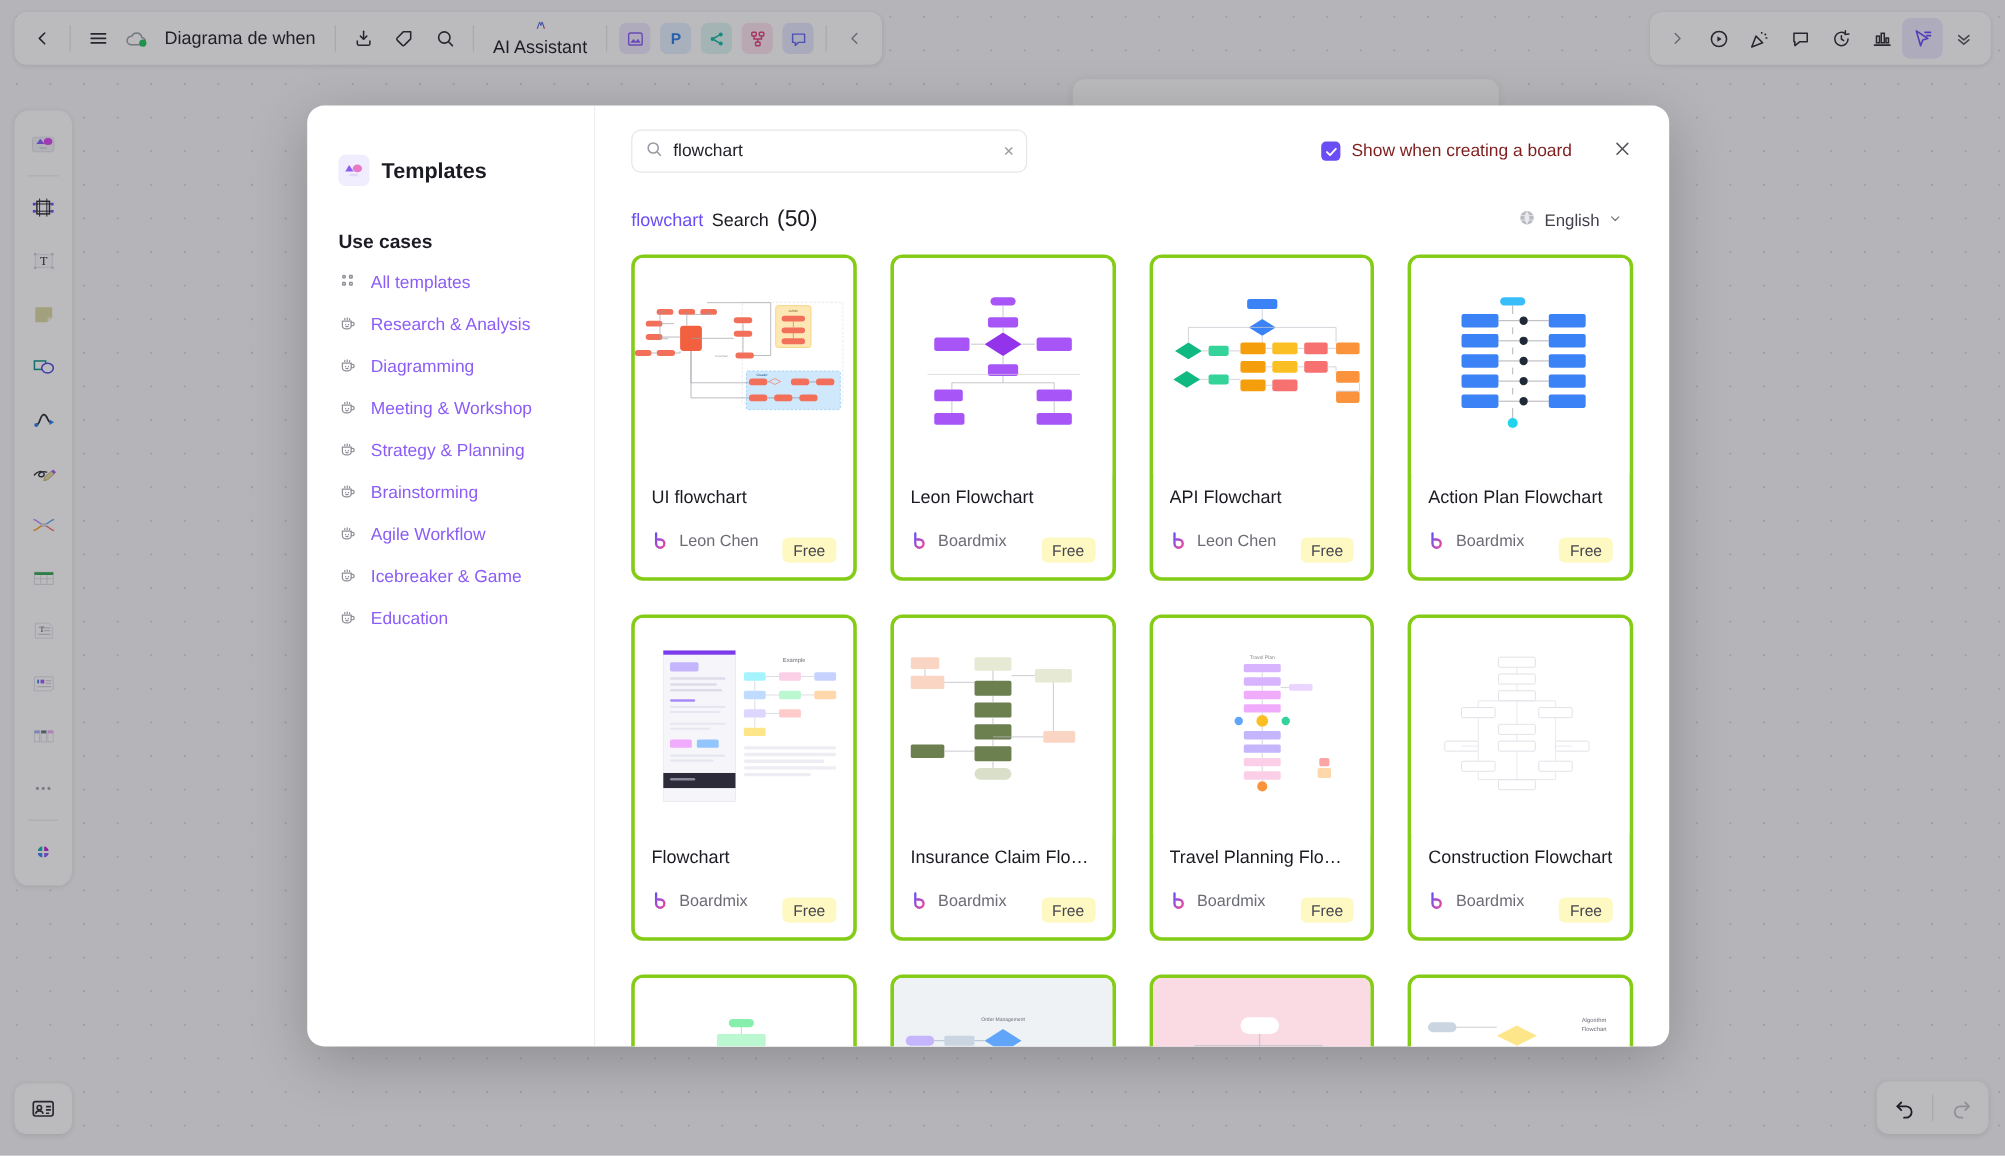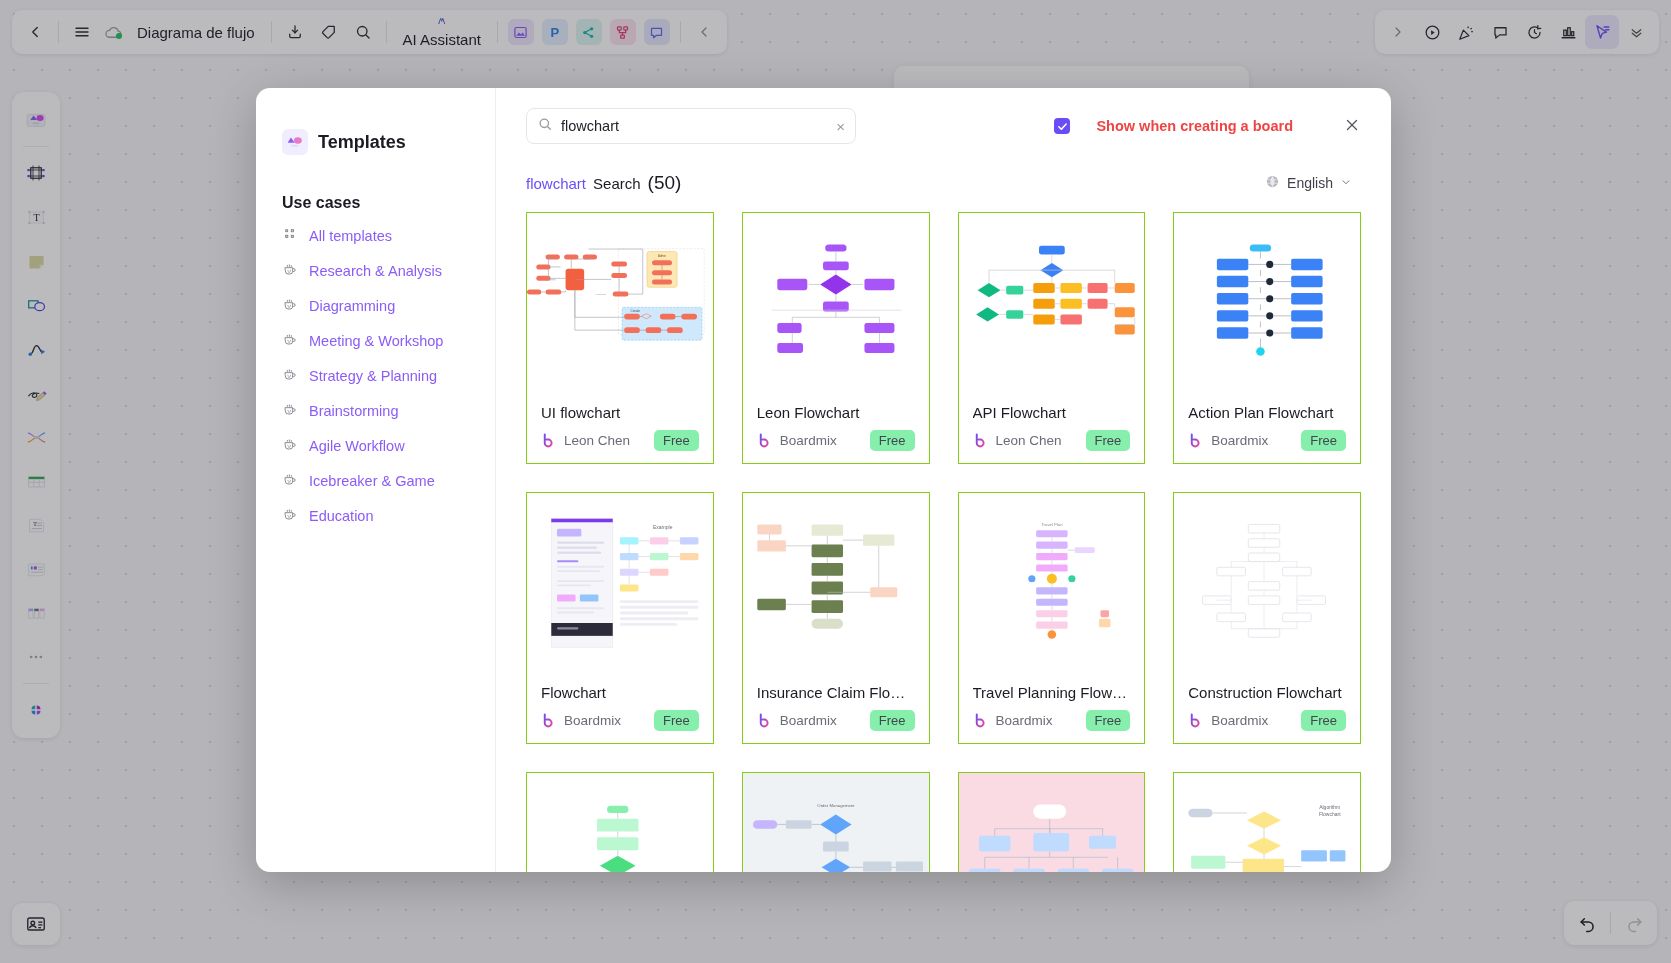--- a/index.html
+++ b/index.html
@@ -108,22 +108,22 @@
     position: relative; width: 330px; height: 36px;
     border: 1px solid #e6e6ea; border-radius: 8px;
     display: flex; align-items: center; padding: 0 10px; gap: 8px;
   }
   .search-wrap input {
     border: none; outline: none; flex: 1; font-size: 14.5px; color: #22222a;
     font-family: "Liberation Sans", sans-serif; background: transparent;
   }
   .clear-x { color: #9a9aa4; cursor: pointer; font-size: 15px; line-height: 1; }
   .show-when {
-    margin-left: auto; display: flex; align-items: center; gap: 26px;
-    font-size: 14.5px; color: #ef4444; font-weight: bold;
+    margin-left: auto; display: flex; align-items: center; gap: 9px;
+    font-size: 14.5px; color: #7f1d1d;
   }
   .cbox {
     width: 16px; height: 16px; border-radius: 4px; background: #6b4df6;
     display: flex; align-items: center; justify-content: center;
     cursor: pointer;
   }
   .close-x { margin-left: 24px; color: #555; cursor: pointer; }
   #m-results-head {
     display: flex; align-items: center; padding: 0 30px; height: 38px;
   }
@@ -133,33 +133,33 @@
   .lang {
     margin-left: auto; display: flex; align-items: center; gap: 7px;
     font-size: 14px; color: #41414c; cursor: pointer;
     padding: 5px 9px; border-radius: 7px;
   }
   #grid-scroll {
     flex: 1; overflow: hidden; padding: 10px 30px 0 30px;
   }
   .grid { display: grid; grid-template-columns: repeat(4, 1fr); gap: 28px; }
   .card {
-    border: 1px solid #84cc16; border-radius: 0; overflow: hidden;
+    border: 3px solid #84cc16; border-radius: 10px; overflow: hidden;
     cursor: pointer; background: #fff;
   }
   .thumb { height: 180px; background: #fff; position: relative; overflow: hidden;
            display:flex; align-items:center; justify-content:center; }
   .card-body { padding: 11px 14px 12px 14px; }
   .card-title { font-size: 15px; color: #1b1b23; margin-bottom: 9px; white-space: nowrap; overflow: hidden; text-overflow: ellipsis;}
   .card-meta { display: flex; align-items: center; gap: 8px; }
   .bm-logo { width: 15px; height: 15px; flex: 0 0 15px; }
   .author { font-size: 13.5px; color: #6b6b76; }
   .free {
     margin-left: auto; font-size: 13px; color: #45454f;
-    background: #86efac; border-radius: 5px; padding: 3px 9px;
+    background: #fef9c3; border-radius: 5px; padding: 3px 9px; margin-top: 16px;
   }
   
   .ghost-card {
     position: absolute; background: #fff; border-radius: 10px;
     box-shadow: 0 2px 10px rgba(0,0,0,.08);
   }
 </style>
 </head>
 <body>
 
@@ -180,21 +180,21 @@
         <line x1="4" y1="12" x2="20" y2="12"></line>
         <line x1="4" y1="17" x2="20" y2="17"></line>
       </svg>
   </div>
   <div class="tb-btn">
     <svg width="19" height="19" viewBox="0 0 24 24" fill="none" stroke="#9aa0a6" stroke-width="1.6" stroke-linecap="round">
         <path d="M6.5 18h11a3.8 3.8 0 0 0 .4-7.6A5.6 5.6 0 0 0 7.2 9.2 3.9 3.9 0 0 0 6.5 18z"></path>
       </svg>
     <span style="position:relative;left:-7px;top:4px;width:6px;height:6px;border-radius:50%;background:#22c55e;display:inline-block;"></span>
   </div>
-  <div class="doc-title">Diagrama de flujo</div>
+  <div class="doc-title">Diagrama de when</div>
   <div class="tb-sep"></div>
   <div class="tb-btn">
     <svg width="18" height="18" viewBox="0 0 24 24" fill="none" stroke="currentColor" stroke-width="1.7" stroke-linecap="round" stroke-linejoin="round">
         <path d="M12 4v9"></path>
         <polyline points="8.5 9.5 12 13 15.5 9.5"></polyline>
         <path d="M5 15v3a1.5 1.5 0 0 0 1.5 1.5h11A1.5 1.5 0 0 0 19 18v-3"></path>
       </svg>
   </div>
   <div class="tb-btn">
     <svg width="18" height="18" viewBox="0 0 24 24" fill="none" stroke="currentColor" stroke-width="1.7" stroke-linejoin="round">

